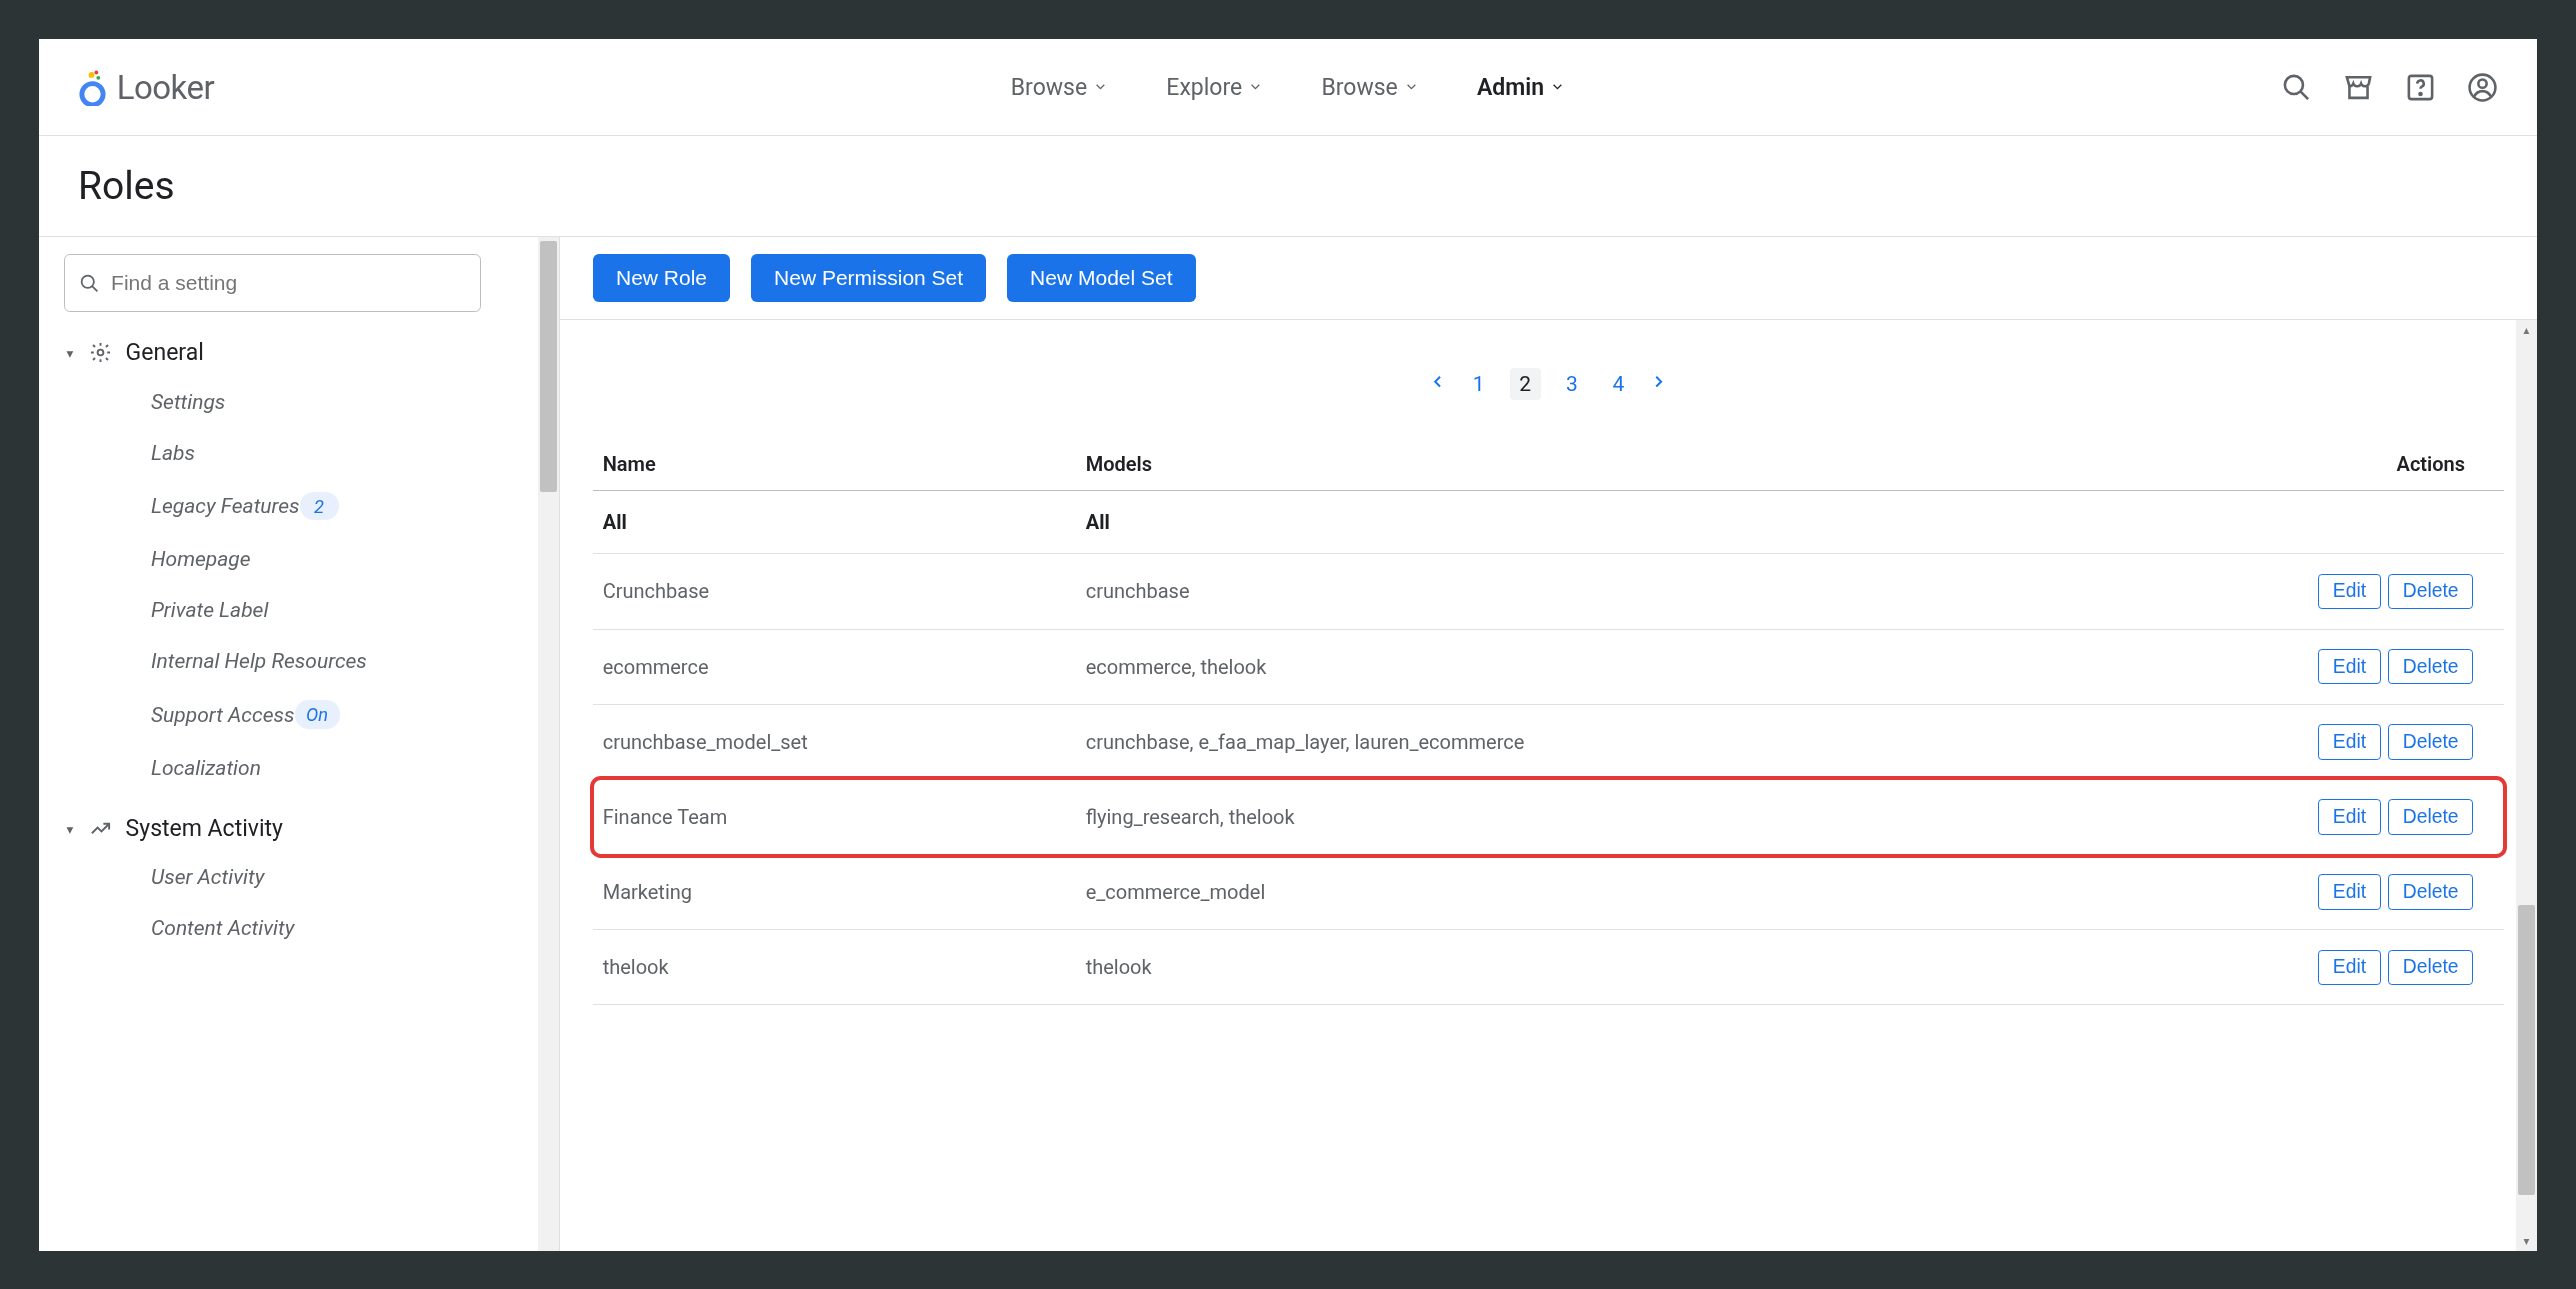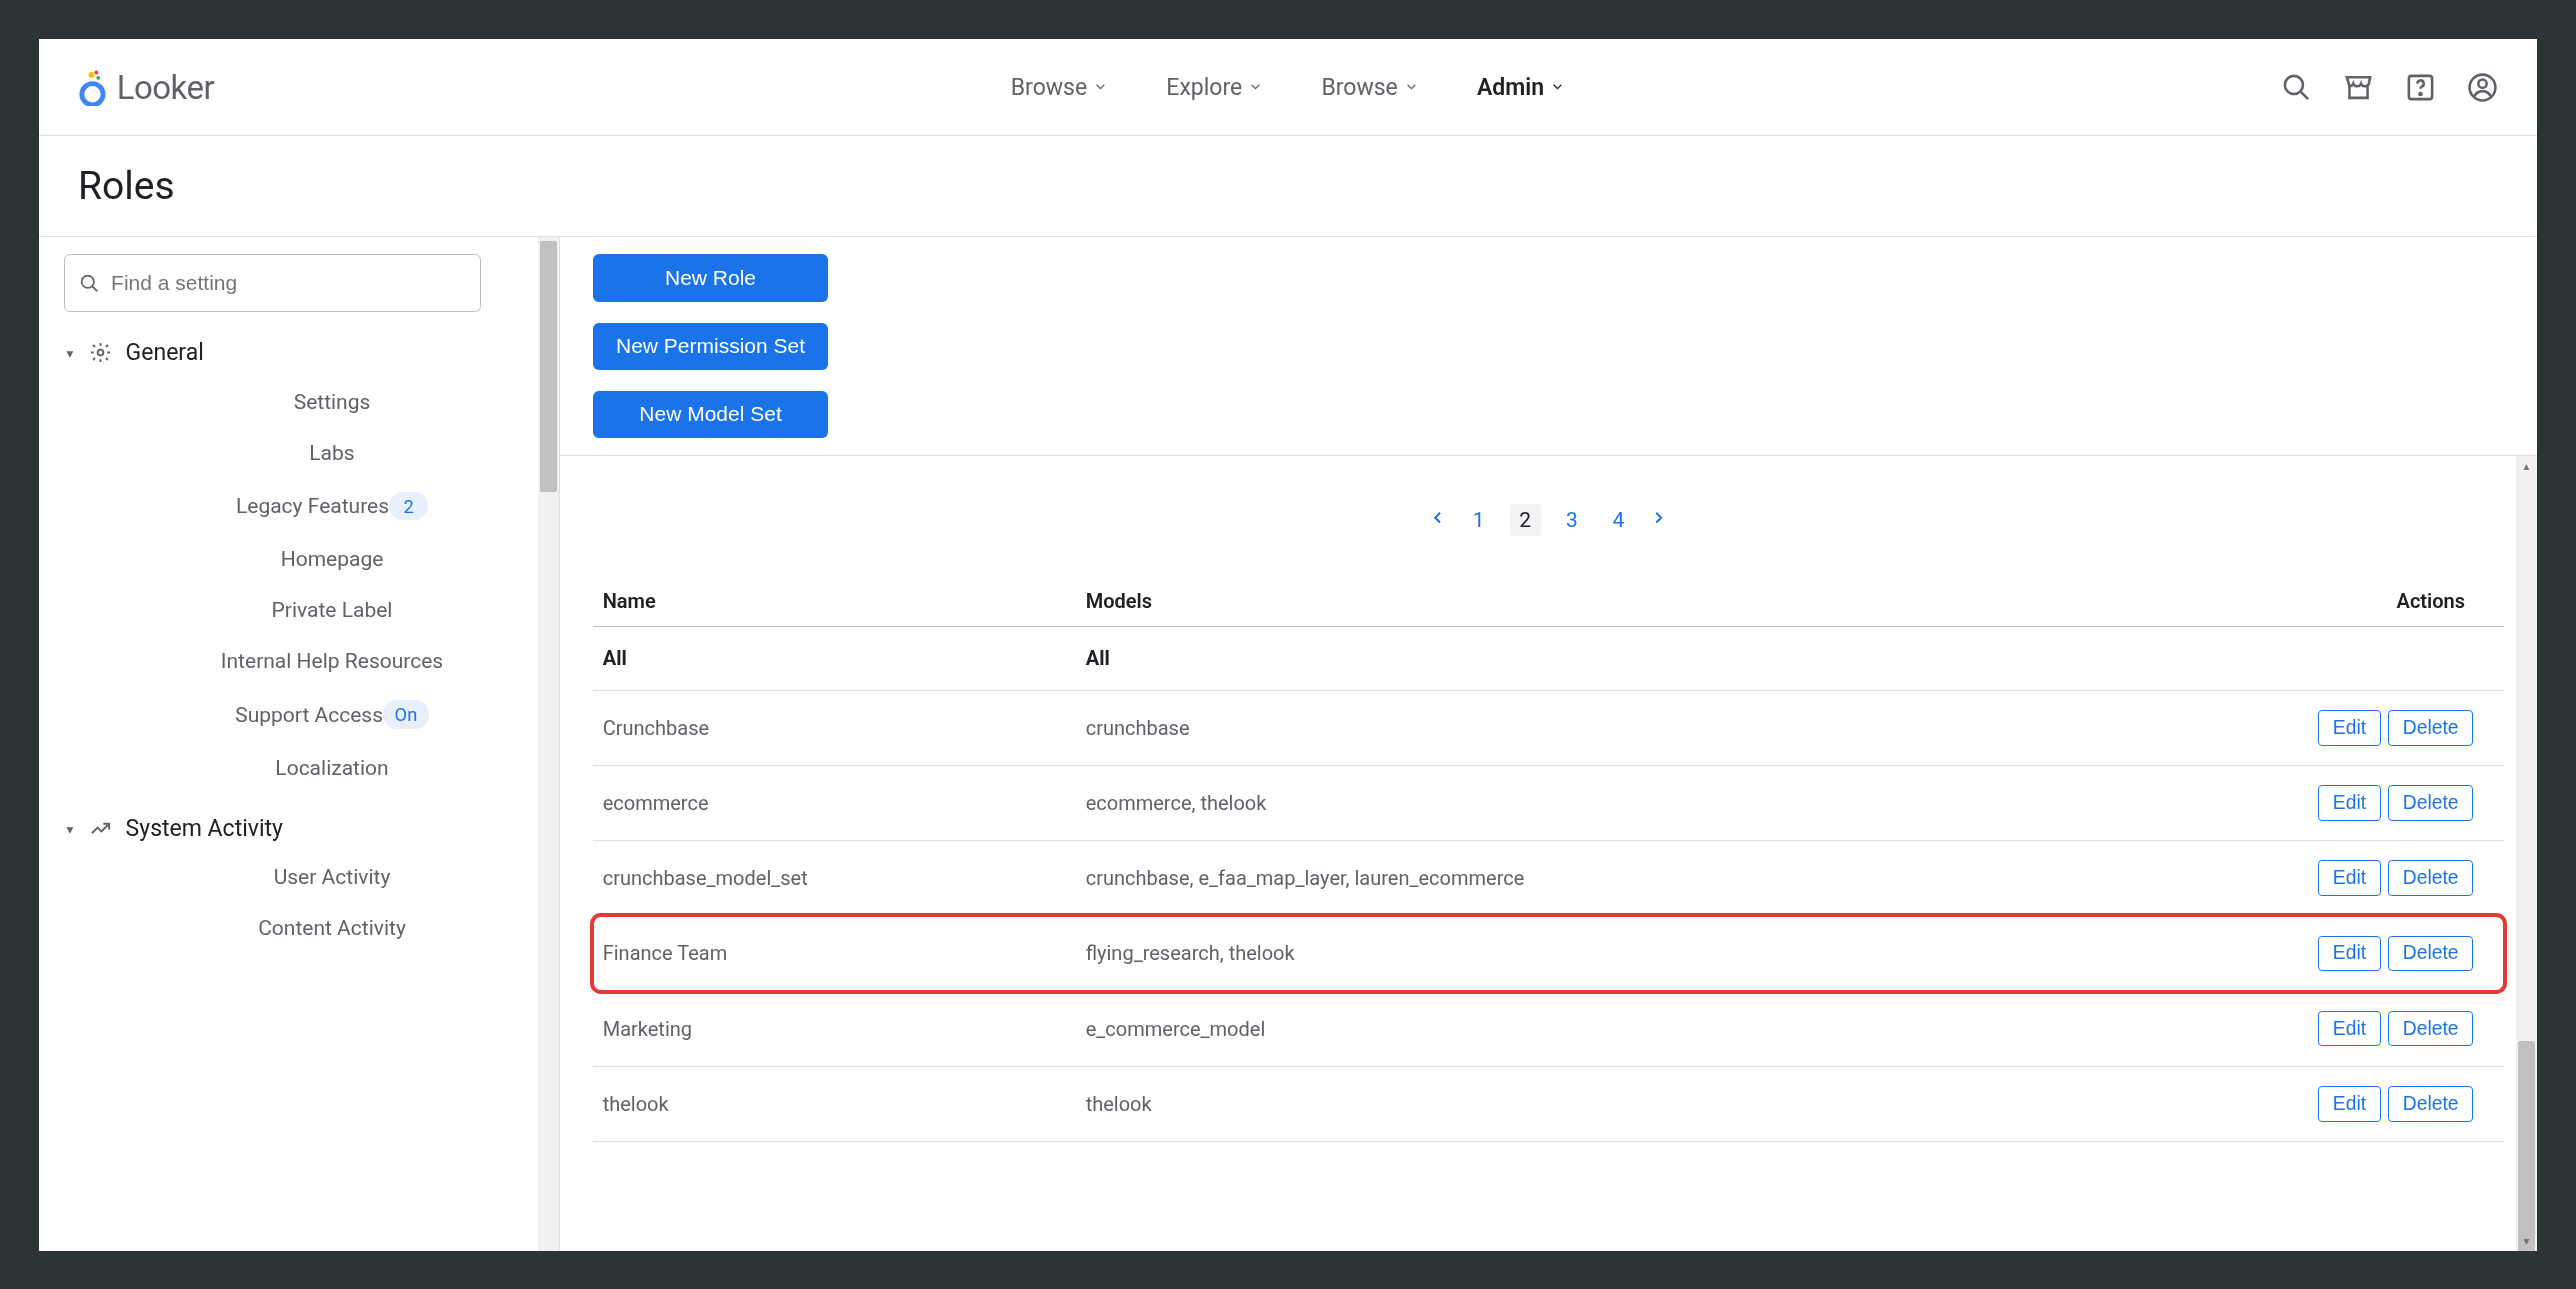--- a/index.html
+++ b/index.html
@@ -121,24 +121,25 @@
     .side-group-head {
       display: flex; align-items: center; gap: 13.5px;
       font-size: 23px; color: #202124;
       padding: 9.7px 0;
     }
     .side-group-head .tw { width: 11.6px; text-align:center; color:#5f6368; font-size: 13.5px; }
     .side-head-icon { width: 23px; height:23px; color:#5f6368; display:flex; align-items:center; justify-content:center; }
     .side-head-icon svg { width:100%; height:100%; }
     .side-items { padding-left: 87px; }
     .side-item {
-      display:flex; justify-content: center; align-items:center;
+      display:flex; justify-content: flex-start; align-items:center;
       padding: 13.5px 21px 13.5px 0;
       font-size: 21px; color: #5f6368;
       cursor: pointer;
+      font-style: italic;
     }
     .badge {
       background: #e8f0fe; color:#1a73e8;
       border-radius: 13.5px;
       font-size: 18.3px;
       padding: 3.9px 13.5px;
       min-width: 39px; text-align:center;
     }
     .badge.on { padding: 3.9px 11.6px; }
 
@@ -373,21 +374,21 @@
           </div>
       </div>
       <div class="sidebar-scroll-track">
         <div class="sidebar-scroll-arrow up">▴</div>
         <div class="sidebar-scroll-thumb"></div>
       </div>
     </div>
 
     <div class="main">
       <div class="toolbar">
-        <div id="toolbar-buttons" style="display:flex; gap:21px;flex-direction:column;">
+        <div id="toolbar-buttons" style="display:flex; gap:21px;">
             <button class="btn">New Role</button>
             <button class="btn">New Permission Set</button>
             <button class="btn">New Model Set</button>
           </div>
       </div>
 
       <div class="main-scroll">
 
         <div class="pagination" id="pagination">
         <span><svg class="page-arrow" viewBox="0 0 24 24">

